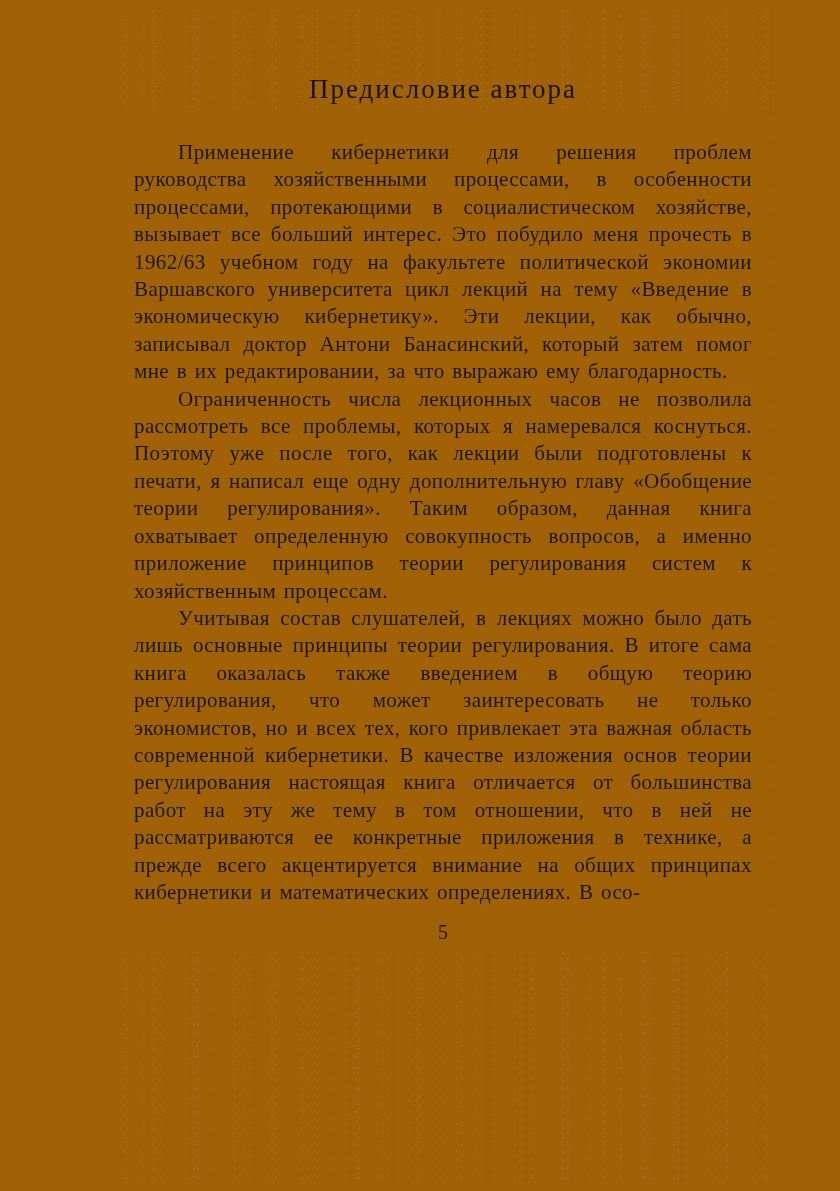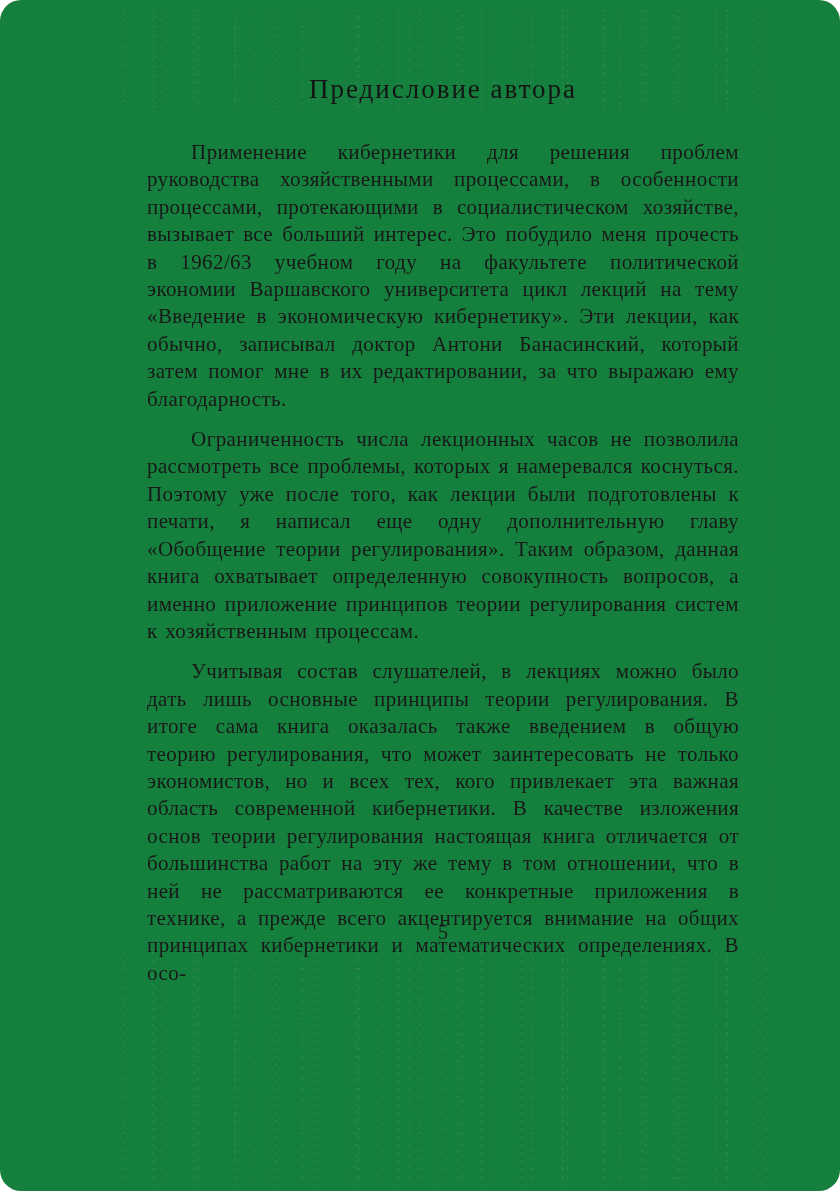--- a/index.html
+++ b/index.html
@@ -11,22 +11,21 @@
     width: 840px;
     height: 1191px;
     position: relative;
     overflow: hidden;
     font-family: "Liberation Serif", "DejaVu Serif", serif;
     color: #1b1b1b;
   }
   .scan-page {
     position: absolute;
     inset: 0;
-    background: #15803d;
-    border-radius: 21px;
+    background: #a16207;
   }
   
   .noise {
     position: absolute;
     left: 120px;
     right: 70px;
     pointer-events: none;
     opacity: 0.16;
     background-image:
       radial-gradient(circle at 10% 30%, #9a9a9a 0.7px, transparent 1.3px),
@@ -50,21 +49,21 @@
   }
   .page-title {
     font-size: 27px;
     font-weight: normal;
     letter-spacing: 2px;
     text-align: center;
     margin: 0 0 34px 0;
     color: #141414;
   }
   .body-text p {
-    margin: 13px;
+    margin: 0;
     font-size: 21px;
     line-height: 27.4px;
     text-align: justify;
     text-indent: 2.1em;
     letter-spacing: 0.4px;
     word-spacing: 2px;
     color: #181818;
     font-weight: 500;
   }
   .page-number {

